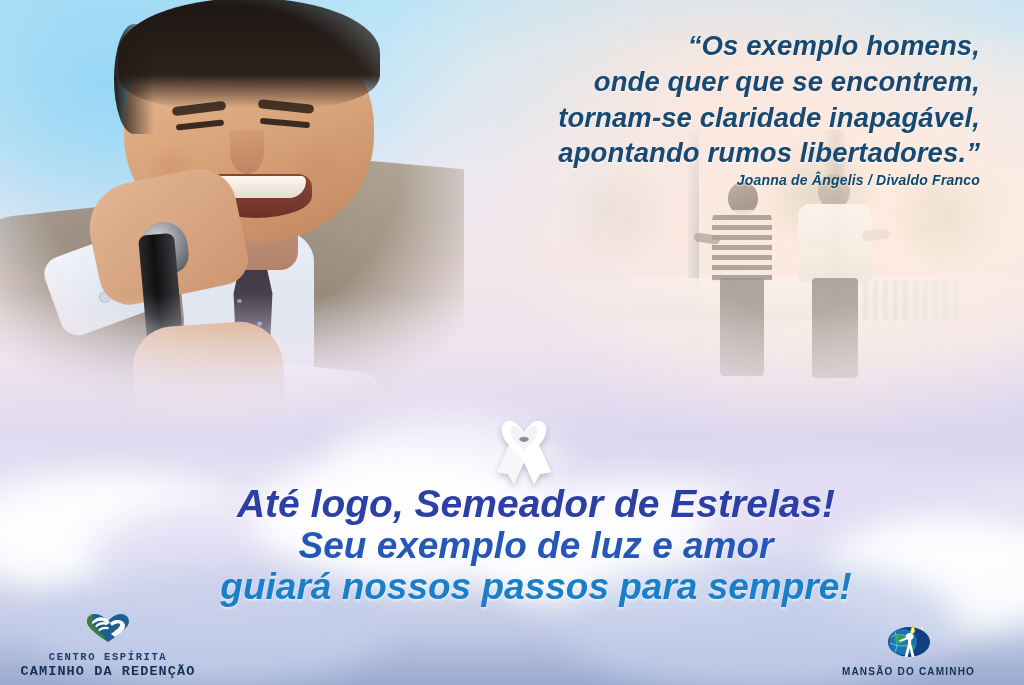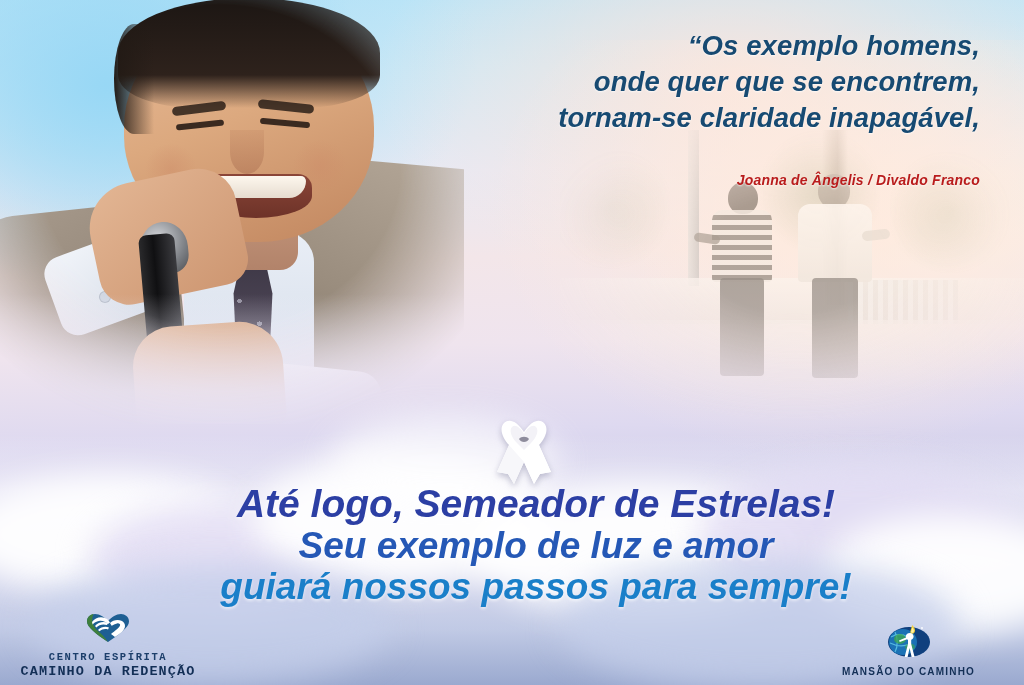--- a/index.html
+++ b/index.html
@@ -219,21 +219,21 @@
     color:#174a72;
     font-style:italic; font-weight:bold;
     font-size:27.5px; line-height:1.30;
     letter-spacing:.1px;
     text-shadow:0 1px 2px rgba(255,255,255,.75);
   }
   .quote .ln{ display:block; white-space:nowrap; }
   .quote-attr{
     position:absolute; right:44px; top:172px; width:560px;
     text-align:right;
-    color:#b91c1c;
+    color:#0c4a6e;
     font-style:italic; font-weight:bold; font-size:14px;
     letter-spacing:.2px;
     text-shadow:0 1px 2px rgba(255,255,255,.7);
   }
 
   
   .ribbon{ position:absolute; left:487px; top:412px; width:74px; height:76px;
     filter:drop-shadow(0 3px 3px rgba(90,90,130,.35)); }
 
   
@@ -339,20 +339,21 @@
     <div class="cl w" style="left:820px; top:160px; width:260px; height:120px;"></div>
     <div class="cl b" style="left:30px;  top:210px; width:360px; height:120px;"></div>
     <div class="cl b" style="left:560px; top:205px; width:400px; height:130px;"></div>
     <div class="cl w" style="left:330px; top:60px;  width:230px; height:90px;  opacity:.7;"></div>
   </div>
 
   <div class="quote">
     <span class="ln">“Os exemplo homens,</span>
     <span class="ln">onde quer que se encontrem,</span>
     <span class="ln">tornam-se claridade inapagável,</span>
+    <span class="ln">apontando rumos libertadores.”</span>
   </div>
   <div class="quote-attr">Joanna de Ângelis / Divaldo Franco</div>
 
   <div class="ribbon">
     <svg width="74" height="76" viewBox="0 0 74 76" aria-hidden="true">
       <path d="M37 20 C30 9, 22 6, 17 11 C12 16, 15 26, 22 33 L10 60 L21 62 L27 72 L37 50 L47 72 L53 62 L64 60 L52 33 C59 26, 62 16, 57 11 C52 6, 44 9, 37 20 Z" fill="#ffffff"></path>
       <path d="M37 22 C33 15, 28 12, 25 15 C22 18, 24 25, 30 31 L37 38 L44 31 C50 25, 52 18, 49 15 C46 12, 41 15, 37 22 Z" fill="#f3f2f7"></path>
       <path d="M32 27 C34 24, 40 24, 42 27 C40 31, 34 31, 32 27 Z" fill="#7b7a8c" opacity=".85"></path>
       <path d="M22 33 L10 60 L21 62 L27 72 L37 50 Z" fill="#f7f7fa"></path>
       <path d="M52 33 L64 60 L53 62 L47 72 L37 50 Z" fill="#ffffff"></path>

